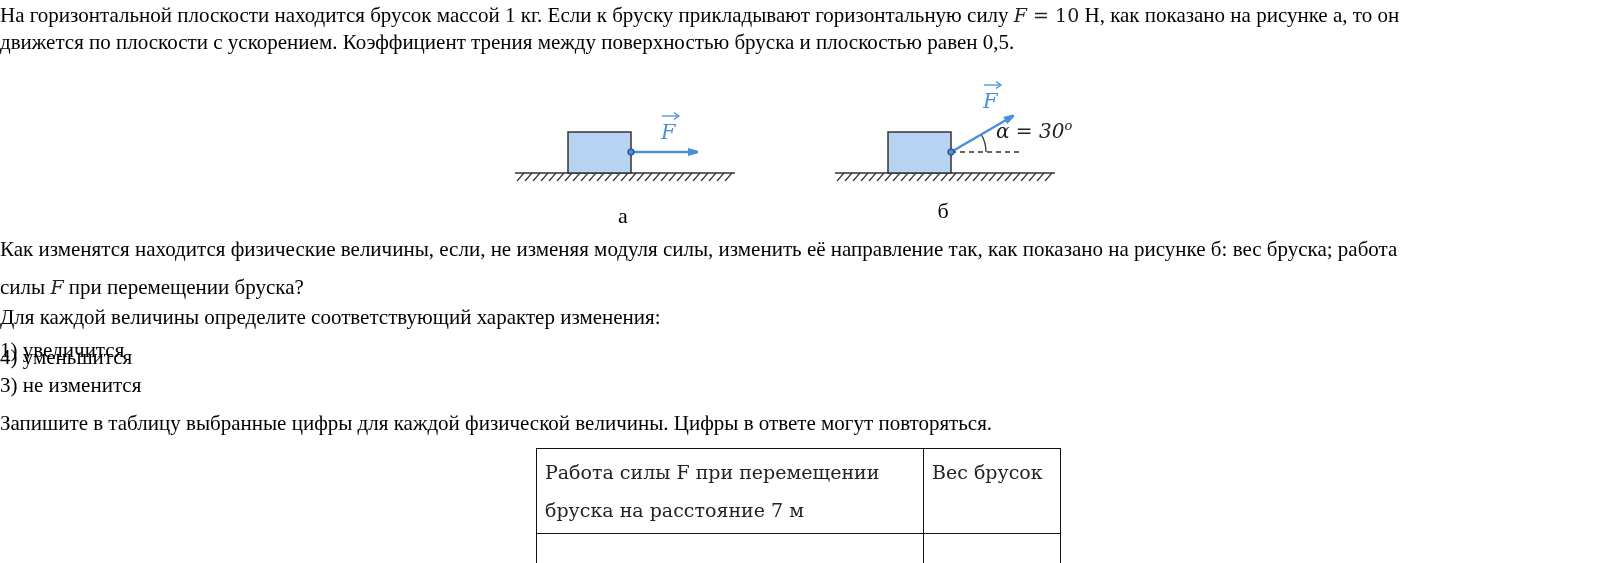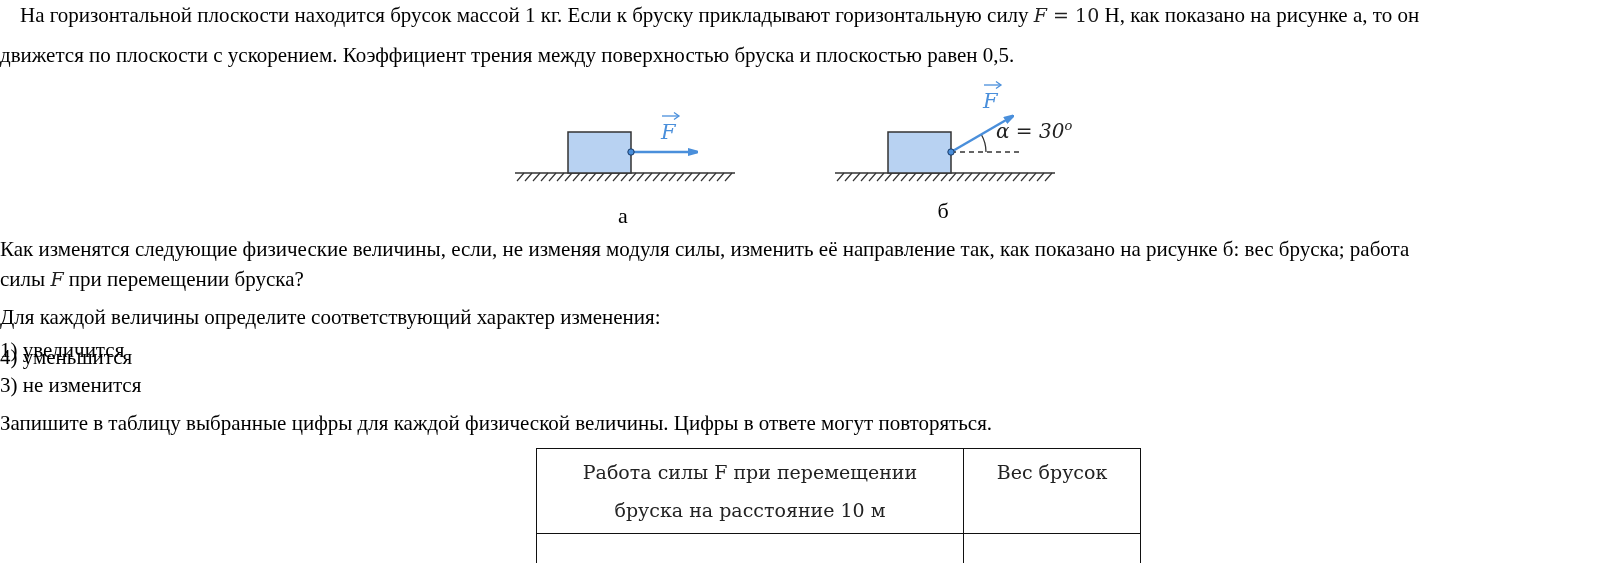--- a/index.html
+++ b/index.html
@@ -47,37 +47,37 @@
       position: absolute;
       left: 536px;
       top: 448px;
       border-collapse: collapse;
       font-family: "DejaVu Serif", "Liberation Serif", serif;
       font-size: 19px;
       color: #222;
     }
     table.answer td, table.answer th {
       border: 1.4px solid #111;
-      padding: 4px 28px;
+      padding: 4px 8px;
       font-weight: normal;
-      text-align: center;
+      text-align: left;
       vertical-align: top;
       line-height: 38px;
     }
     table.answer th.col1 { width: 370px; }
     table.answer th.col2 { width: 120px; }
     table.answer td { height: 38px; }
   </style>
 </head>
 <body>
 
-<p class="para" style="top:2px;margin-left:20px;">
+<p class="para" style="top:2px;">
   <span>На горизонтальной плоскости находится брусок массой 1 кг. Если к бруску прикладывают горизонтальную силу </span><span class="math">F</span><span class="math-up"> = 10</span><span> Н, как показано на рисунке а, то он</span>
 </p>
-<p class="para" style="top:42px;text-align:right;">движется по плоскости с ускорением. Коэффициент трения между поверхностью бруска и плоскостью равен 0,5.</p>
+<p class="para" style="top:29px;text-align:right;">движется по плоскости с ускорением. Коэффициент трения между поверхностью бруска и плоскостью равен 0,5.</p>
 
 <div class="figure" style="left:515px; top:100px; width:230px; height:90px;">
   <svg width="230" height="90" viewBox="0 0 230 90">
     <defs>
       <marker id="arrowA" markerWidth="10" markerHeight="8" refX="9" refY="4" orient="auto" markerUnits="userSpaceOnUse">
         <path d="M0,0 L14,4 L0,8 z" fill="#4a8fdb"></path>
       </marker>
     </defs>
 
     <line x1="0" y1="73" x2="220" y2="73" stroke="#333" stroke-width="1.5"></line>
@@ -178,36 +178,36 @@
       <line x1="149" y1="10" x2="165" y2="10" stroke="#4a8fdb" stroke-width="1.3"></line>
       <path d="M161,6.5 L166,10 L161,13.5" fill="none" stroke="#4a8fdb" stroke-width="1.3"></path>
       <text x="148" y="33" font-family="DejaVu Serif, serif" font-style="italic" font-size="21" fill="#4a8fdb">F</text>
     </g>
 
     <text x="161" y="63" font-family="DejaVu Serif, serif" font-size="20" fill="#222"><tspan font-style="italic">α = 30</tspan><tspan dy="-8" font-size="13" font-style="italic">o</tspan></text>
   </svg>
   <div class="fig-caption" style="left:88px; top:122px;">б</div>
 </div>
 
-<p class="para" style="top:236px;">Как изменятся следующие физические величины, если, не изменяя модуля силы, изменить её направление так, как показано на рисунке б: вес бруска; работа</p>
-<p class="para" style="top:266px;">
+<p class="para" style="top:236px;">Как изменятся находится физические величины, если, не изменяя модуля силы, изменить её направление так, как показано на рисунке б: вес бруска; работа</p>
+<p class="para" style="top:274px;">
   <span>силы </span><span class="math">F</span><span> при перемещении бруска?</span>
 </p>
 <p class="para" style="top:304px;">Для каждой величины определите соответствующий характер изменения:</p>
 <p class="para" style="top:317px;margin-top:20px;">1) увеличится</p>
 <p class="para" style="top:344px;">4) уменьшится</p>
 <p class="para" style="top:372px;">3) не изменится</p>
 <p class="para" style="top:410px;">Запишите в таблицу выбранные цифры для каждой физической величины. Цифры в ответе могут повторяться.</p>
 
 <table class="answer">
   <thead>
     <tr>
       <th class="col1">
         <div>Работа силы F при перемещении</div>
-        <div>бруска на расстояние 10 м</div>
+        <div>бруска на расстояние 7 м</div>
       </th>
       <th class="col2">
         <div>Вес брусок</div>
       </th>
     </tr>
   </thead>
   <tbody>
     <tr>
       <td></td>
       <td></td>

